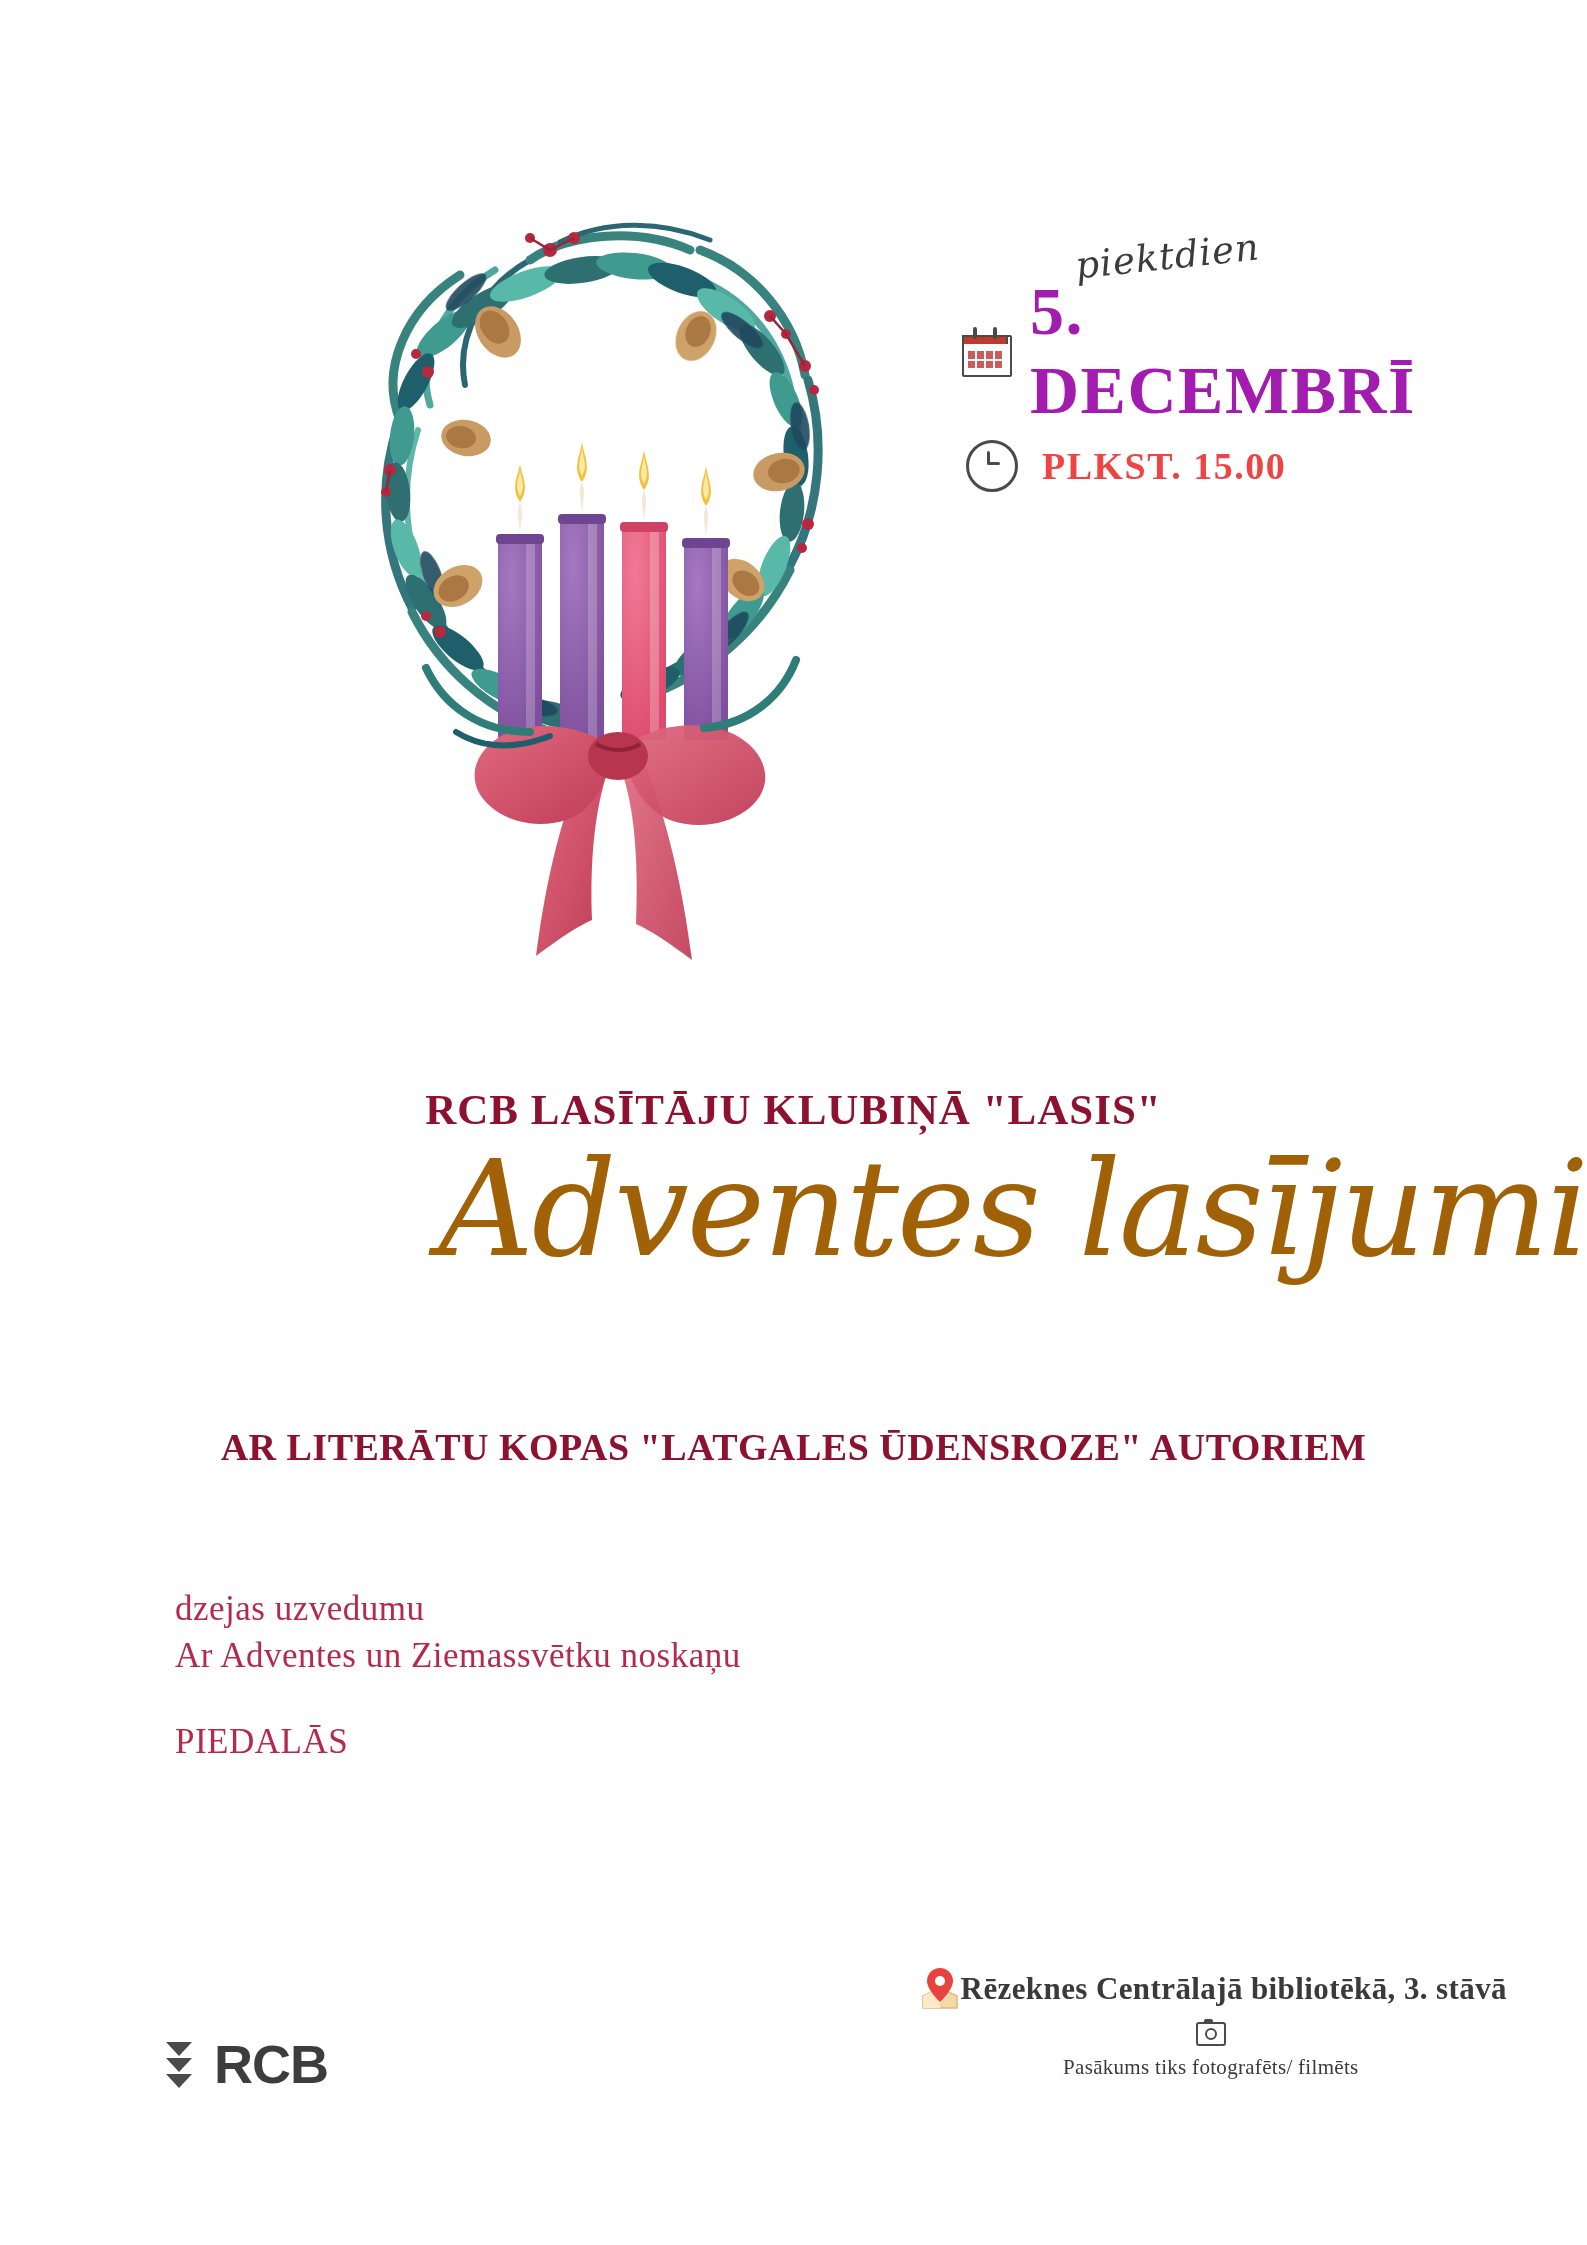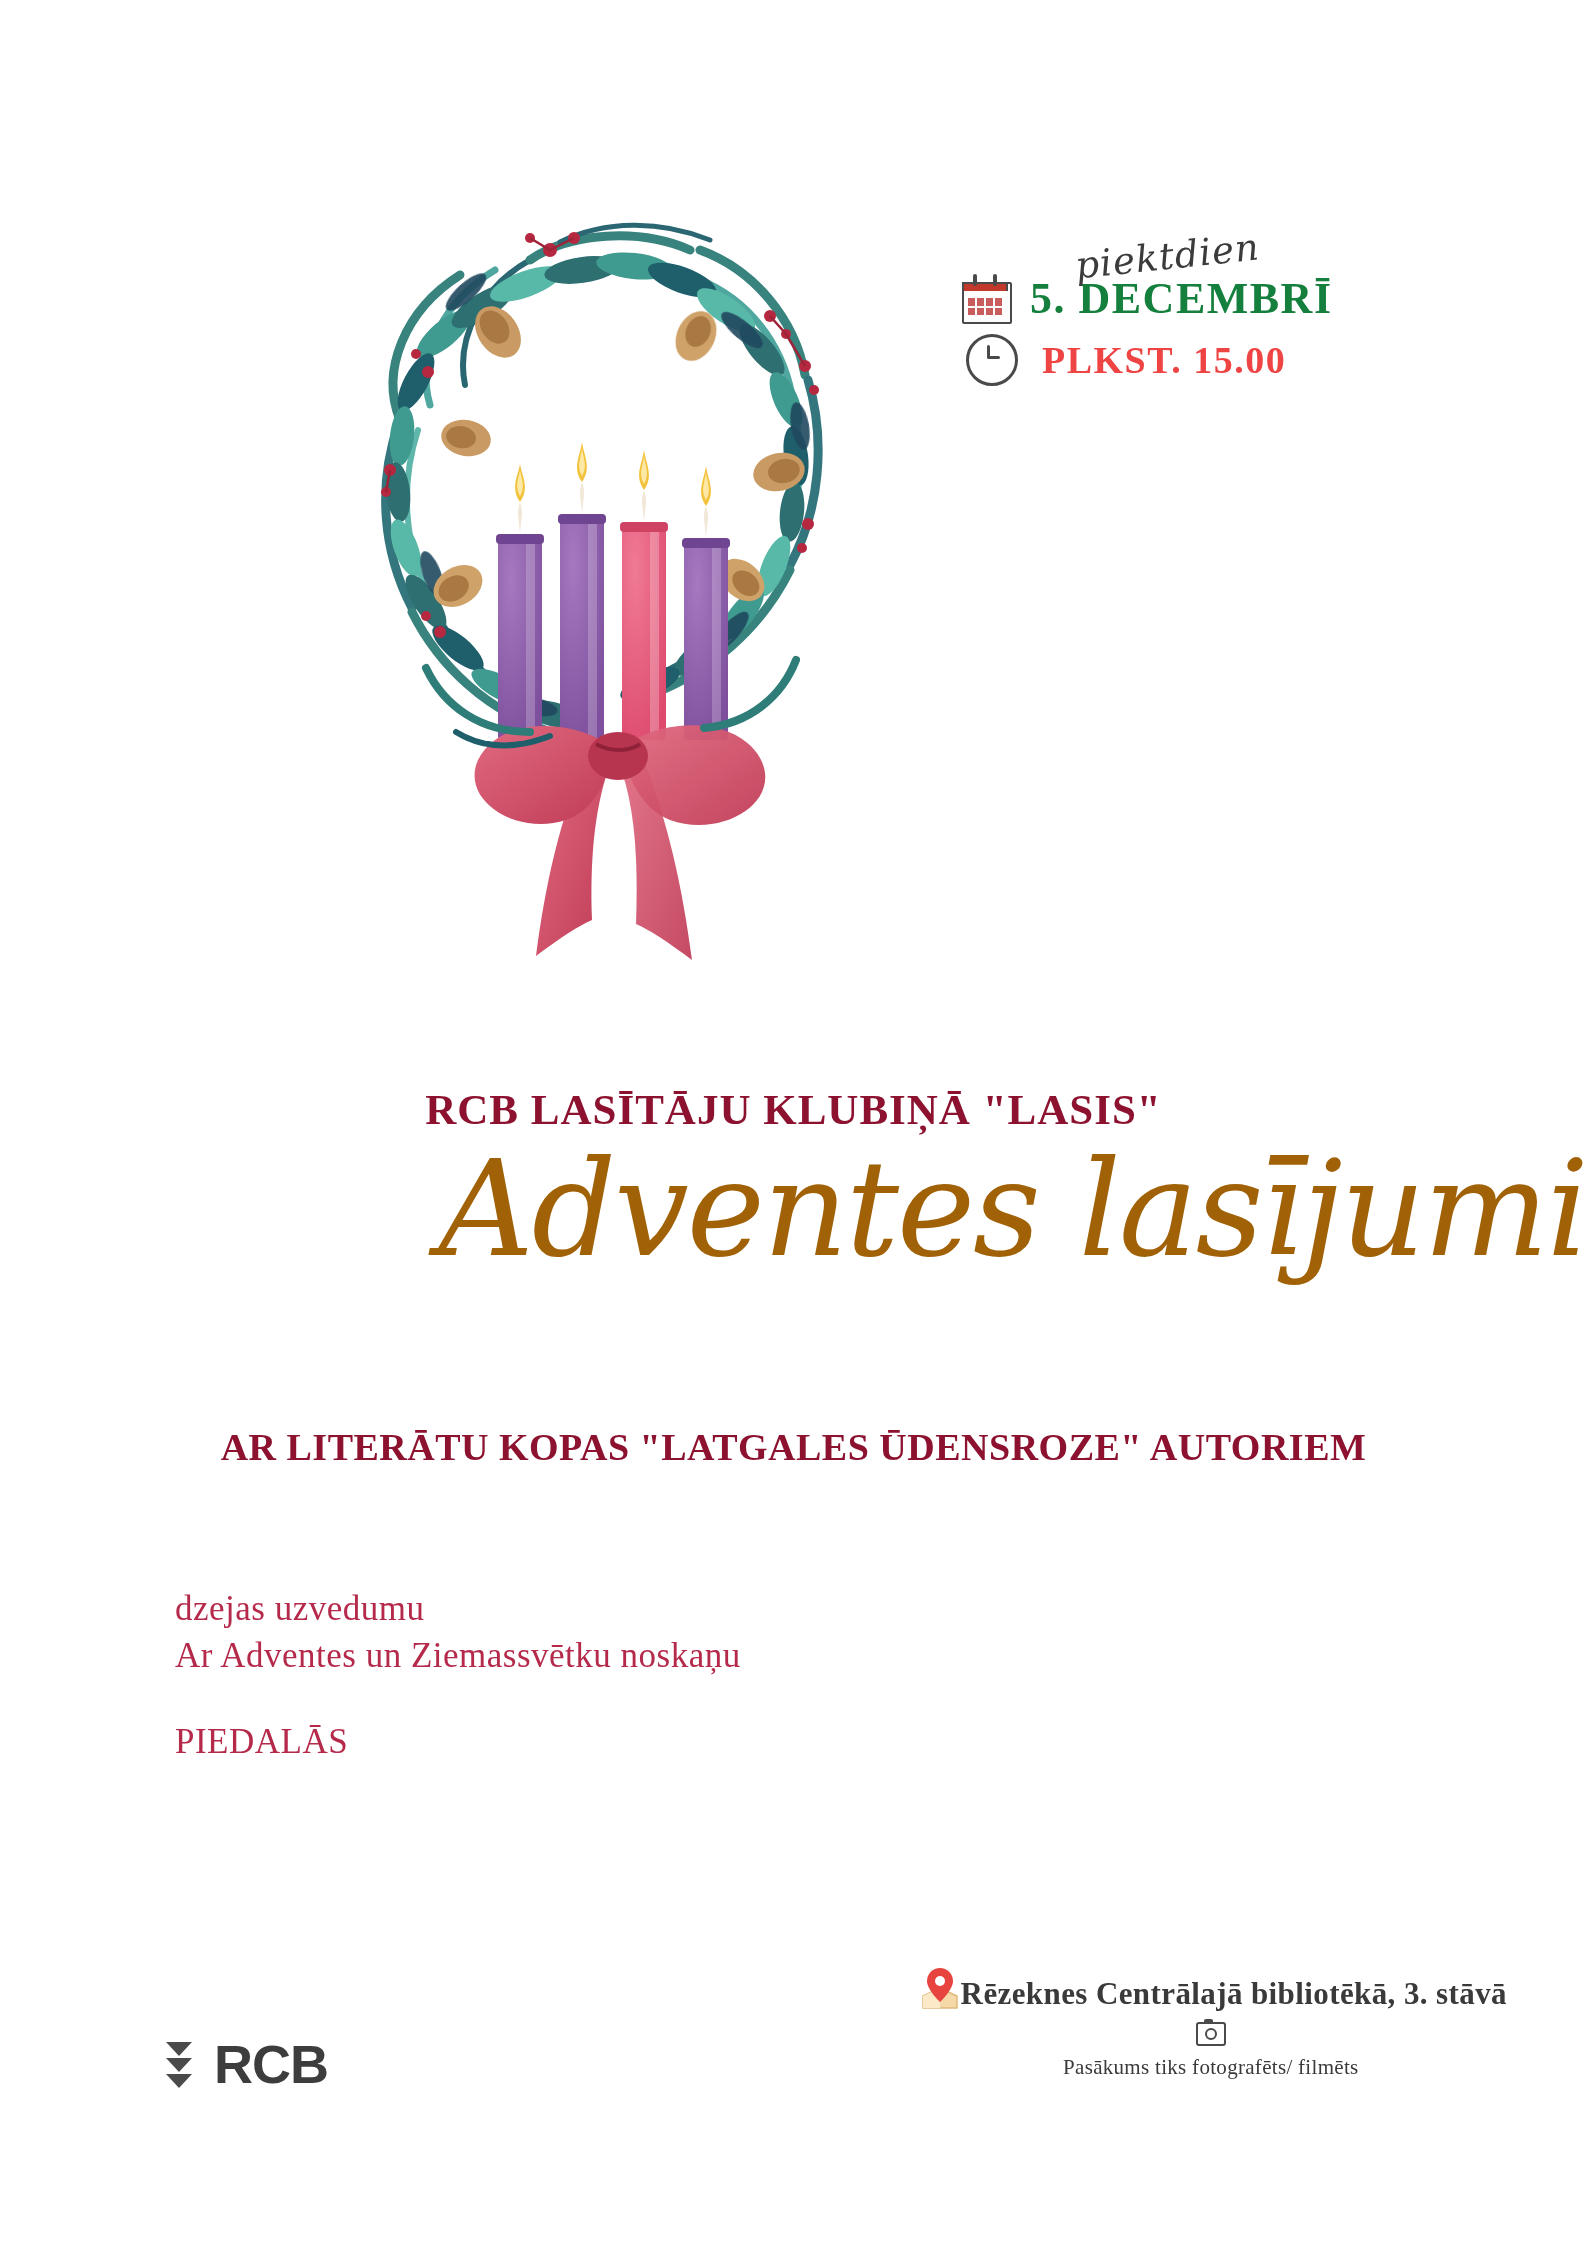--- a/index.html
+++ b/index.html
@@ -40,23 +40,23 @@
   }
   .time-row {
     display: flex;
     align-items: center;
     margin-top: 10px;
     margin-left: 6px;
   }
   .date-text {
     font-family: "Liberation Serif", serif;
     font-weight: bold;
-    font-size: 44px;
+    font-size: 68px;
     letter-spacing: 1.5px;
-    color: #15803d;
+    color: #a21caf;
     margin-left: 18px;
   }
   .time-text {
     font-family: "Liberation Serif", serif;
     font-weight: bold;
     font-size: 38px;
     letter-spacing: 1.5px;
     color: #ef4444;
     margin-left: 24px;
   }
@@ -201,21 +201,21 @@
 
   
   .footer {
     position: absolute;
     right: 80px;
     bottom: 165px;
     text-align: right;
   }
   .venue-row {
     display: flex;
-    align-items: flex-end;
+    align-items: center;
     justify-content: flex-end;
     gap: 0;
   }
   .venue-text {
     font-family: "Liberation Serif", serif;
     font-weight: bold;
     font-size: 31px;
     color: #3a3a3a;
     letter-spacing: 0.4px;
   }

